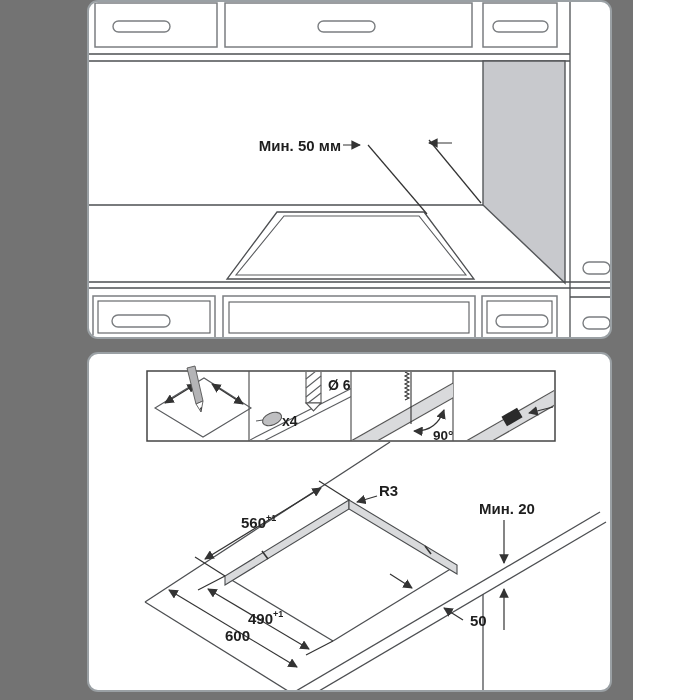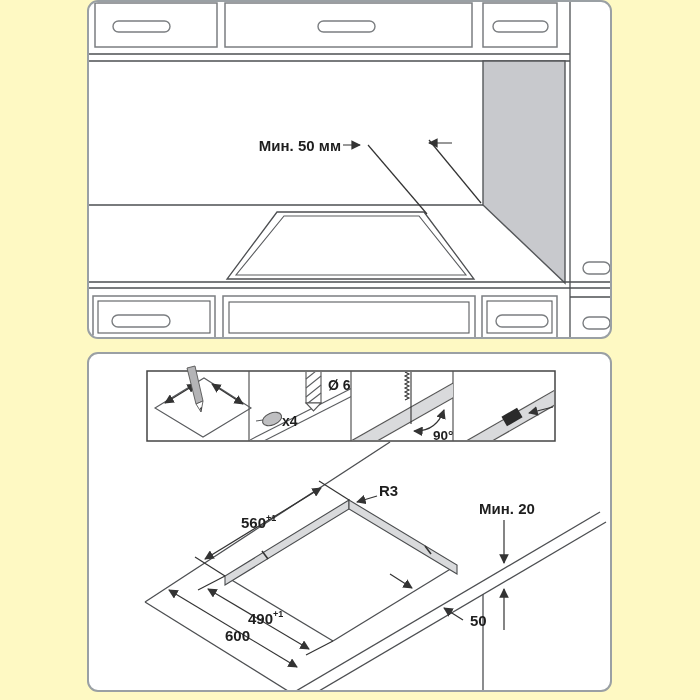--- a/index.html
+++ b/index.html
@@ -1,16 +1,16 @@
 <!DOCTYPE html>
 <html><head>
 <meta charset="utf-8">
 <style>
   html,body{margin:0;padding:0;background:#fff;}
-  .stage{position:relative;width:700px;height:700px;background:#fef9c3;overflow:hidden;
+  .stage{position:relative;width:633px;height:700px;background:#737373;overflow:hidden;
          font-family:"Liberation Sans","DejaVu Sans",sans-serif;}
   svg{position:absolute;left:0;top:0;}
   text{fill:#1e1e1e;font-family:"Liberation Sans","DejaVu Sans",sans-serif;font-weight:600;}
   .thin{stroke:#4d4f52;stroke-width:1.3;fill:none;}
   .thin2{stroke:#5a5c5f;stroke-width:1.1;fill:none;}
   .box{stroke:#7b7e81;stroke-width:1.5;fill:#fff;}
   .handle{stroke:#7b7e81;stroke-width:1.4;fill:#fff;}
   .dim{stroke:#333;stroke-width:1.2;fill:none;}
   .band{fill:#d9dadc;stroke:#4a4c4e;stroke-width:1.1;}
   .grayfill{fill:#c8c9cd;stroke:#55575a;stroke-width:1.4;}

